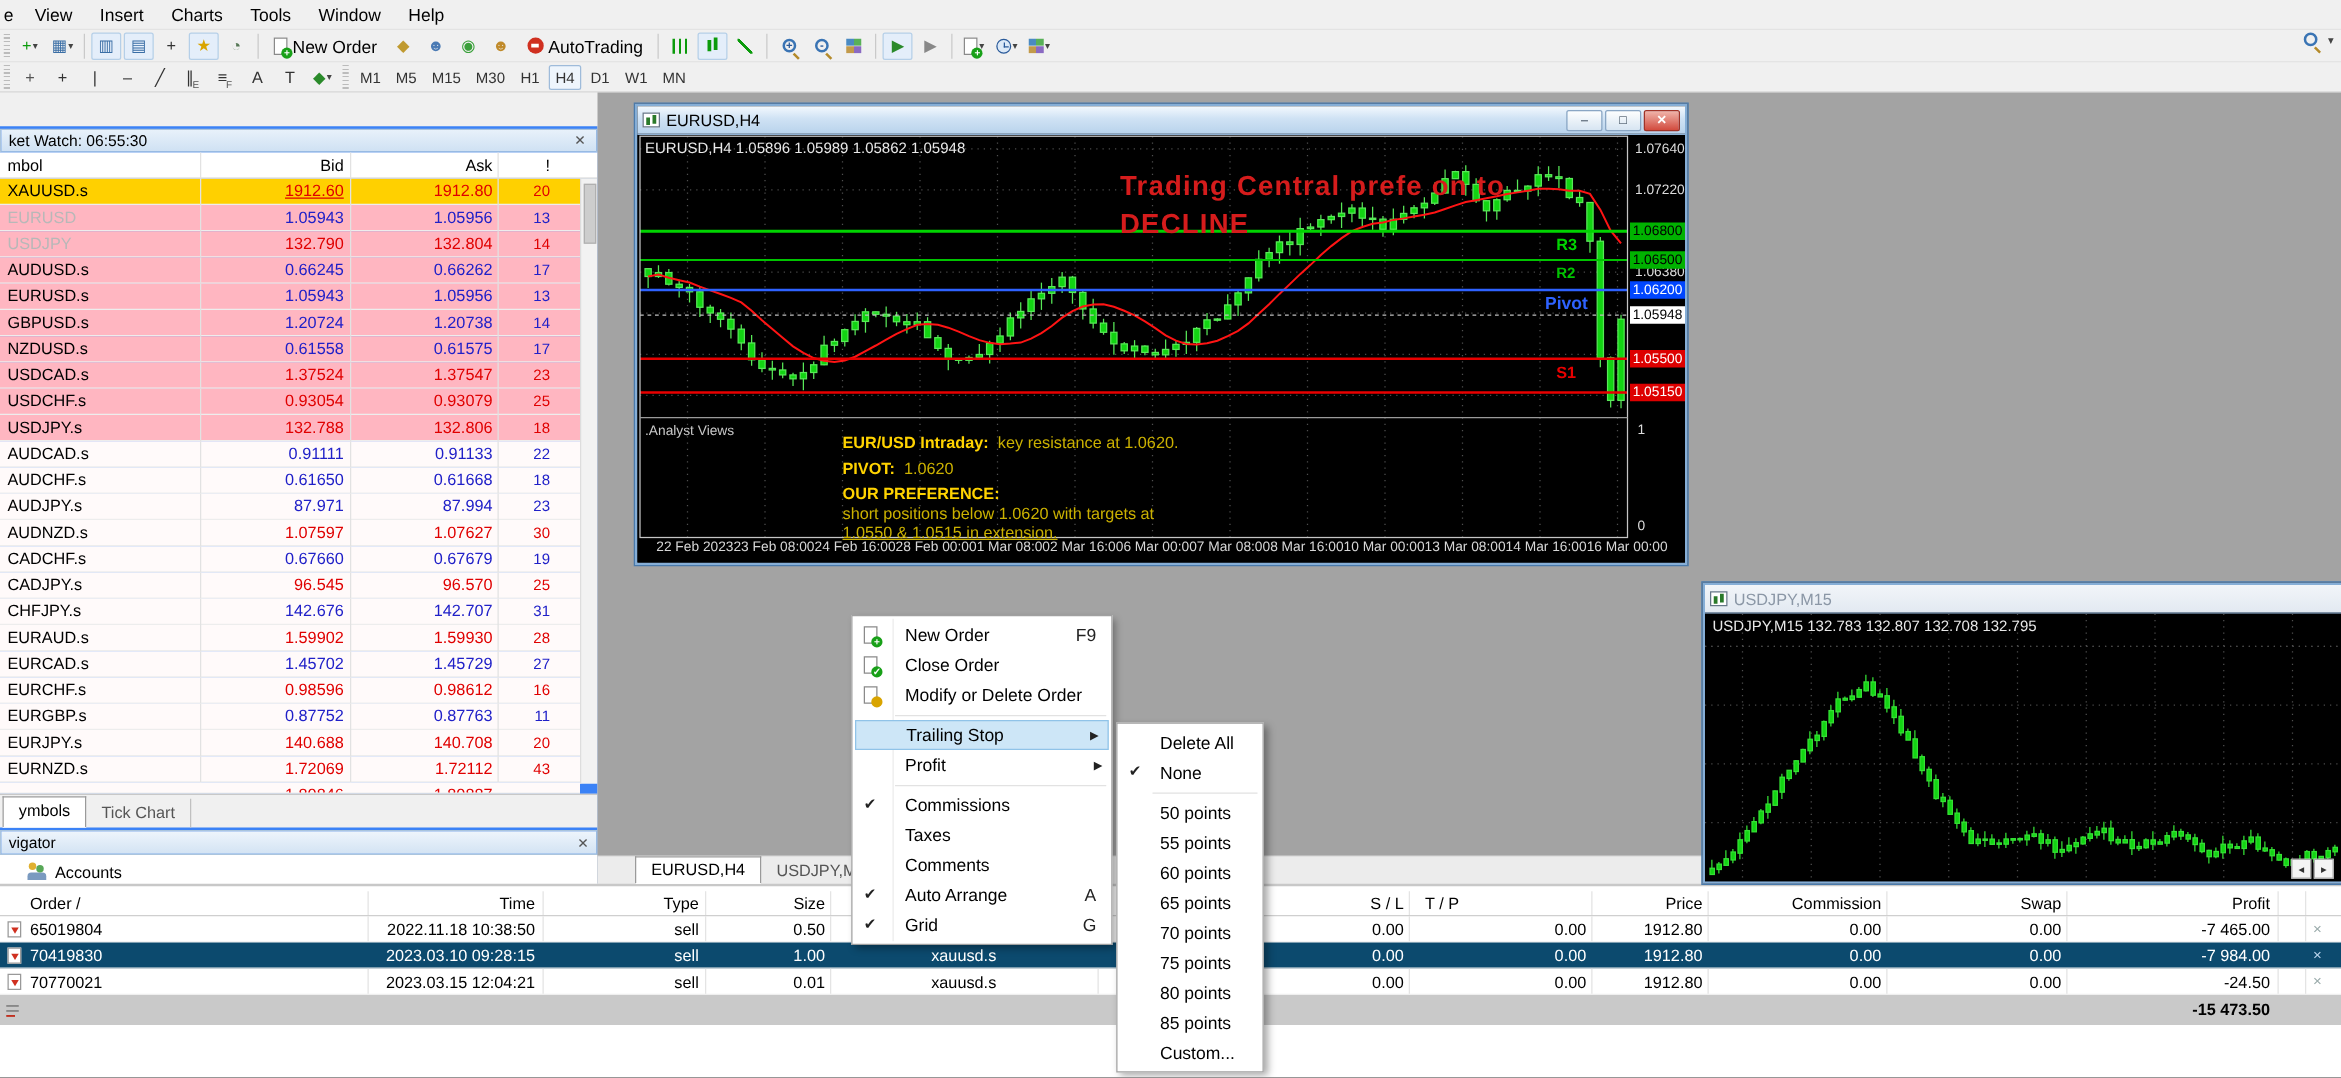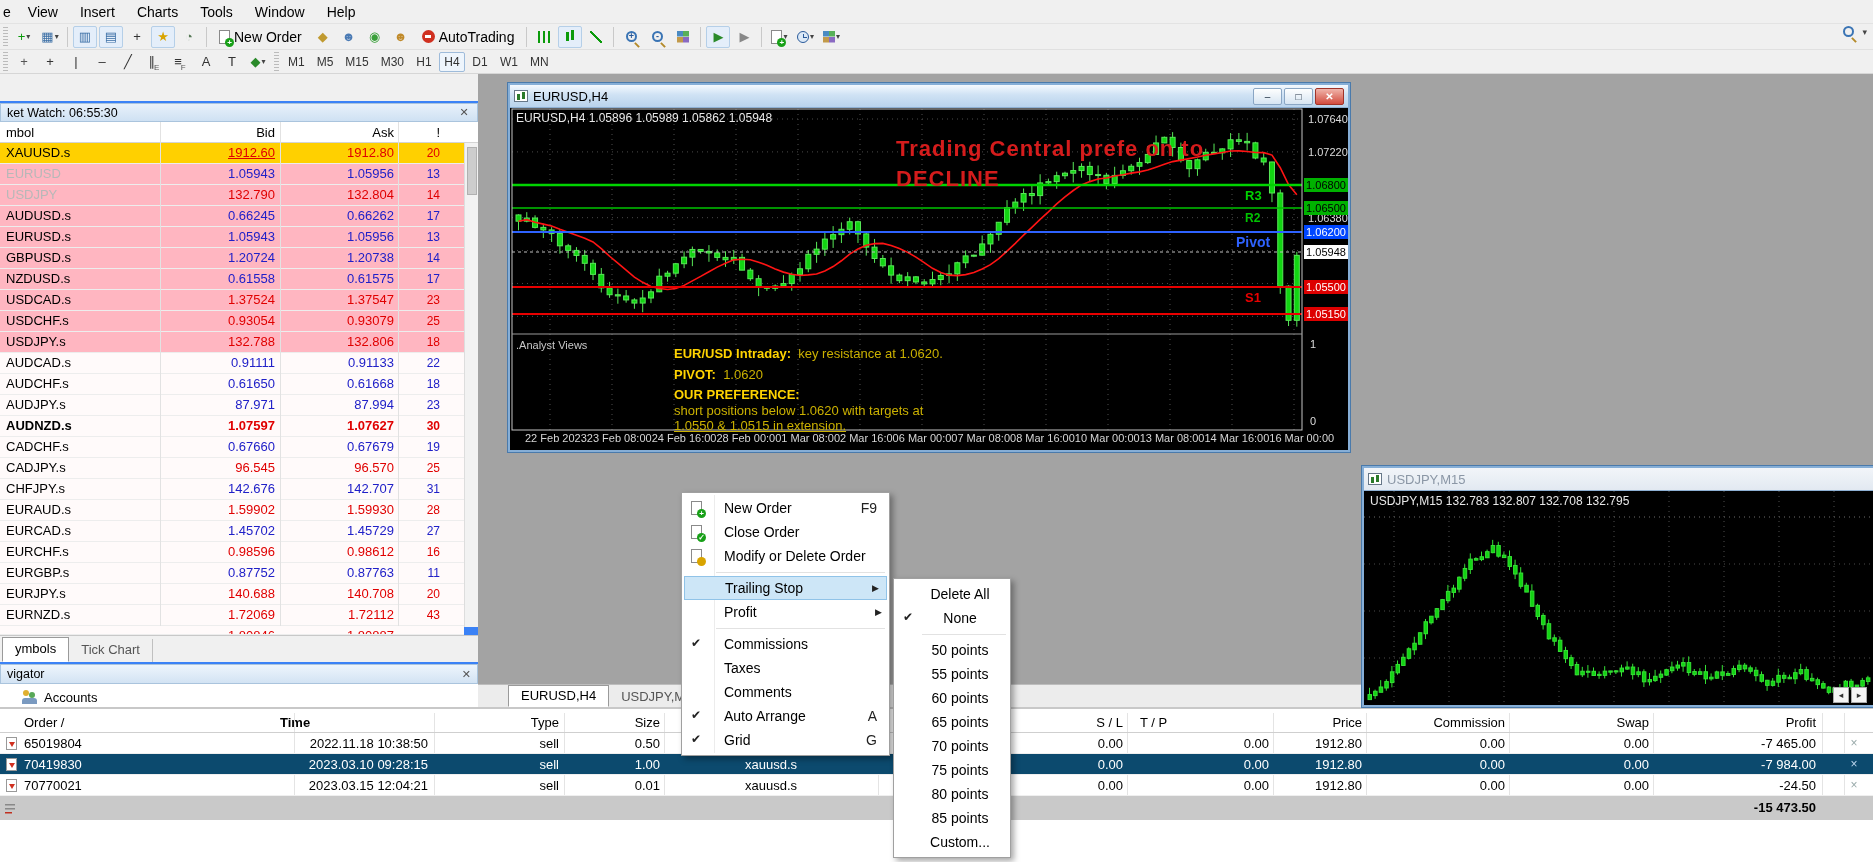--- a/index.html
+++ b/index.html
@@ -140,21 +140,21 @@
         z-index:50;padding:3px 0;}
   .menu .gutterline{position:absolute;left:32px;top:2px;bottom:2px;width:1px;background:#ececec;}
   .mrow{position:relative;height:24px;display:flex;align-items:center;font-size:14px;padding-left:42px;}
   .mrow .chk{position:absolute;left:9px;top:4px;font-size:12px;color:#222;}
   .mrow .mico{position:absolute;left:9px;top:5px;}
   .mrow .short{position:absolute;right:12px;color:#222;}
   .mrow .sub{position:absolute;right:7px;font-size:9px;color:#222;}
   .mrow.hl{background:#cde6f7;border:1px solid #90c3e8;margin:0 2px;padding-left:40px;}
   .msep{height:8px;position:relative;}
   .msep:after{content:"";position:absolute;left:34px;right:4px;top:4px;height:1px;background:#e2e2e2;}
-  #submenu .mrow{padding-left:16px;justify-content:center;}
+  #submenu .mrow{padding-left:34px;}
   #submenu .msep:after{left:28px;}
 </style>
 </head>
 <body>
 
 <div id="app">
 
   <div id="menubar">
       <span class="mitem">e</span>
       <span class="mitem">View</span>
@@ -438,21 +438,21 @@
         </div>
         <div class="mwrow" style="background: rgb(255, 250, 250);">
           <span class="cell" style="left: 6px; color: rgb(0, 0, 0);">AUDJPY.s</span>
           <span class="cell" style="left: 165px; width: 110px; text-align: right; color: rgb(32, 32, 200);">87.971</span>
           <span class="cell" style="left: 282px; width: 112px; text-align: right; color: rgb(32, 32, 200);">87.994</span>
           <span class="cell" style="left: 400px; width: 40px; text-align: right; font-size: 12px; color: rgb(32, 32, 200);">23</span>
           <span class="mw-sep" style="left: 160px;"></span>
           <span class="mw-sep" style="left: 280px;"></span>
           <span class="mw-sep" style="left: 398px;"></span>
         </div>
-        <div class="mwrow" style="background: rgb(255, 250, 250); font-weight: bold;">
+        <div class="mwrow" style="background: rgb(255, 250, 250);">
           <span class="cell" style="left: 6px; color: rgb(0, 0, 0);">AUDNZD.s</span>
           <span class="cell" style="left: 165px; width: 110px; text-align: right; color: rgb(224, 0, 0);">1.07597</span>
           <span class="cell" style="left: 282px; width: 112px; text-align: right; color: rgb(224, 0, 0);">1.07627</span>
           <span class="cell" style="left: 400px; width: 40px; text-align: right; font-size: 12px; color: rgb(224, 0, 0);">30</span>
           <span class="mw-sep" style="left: 160px;"></span>
           <span class="mw-sep" style="left: 280px;"></span>
           <span class="mw-sep" style="left: 398px;"></span>
         </div>
         <div class="mwrow" style="background: rgb(255, 250, 250);">
           <span class="cell" style="left: 6px; color: rgb(0, 0, 0);">CADCHF.s</span>
@@ -1061,21 +1061,21 @@
       </div>
     <div id="tab-scroll">
       <span class="scrbtn">◂</span>
       <span class="scrbtn">▸</span>
     </div>
   </div>
 
   <div id="terminal">
     <div id="t-header">
         <span class="t-cell" style="left: 24px; width: 120px; text-align: left;">Order  /</span>
-        <span class="t-cell" style="left: 280px; width: 148px; text-align: left; font-weight: bold;">Time</span>
+        <span class="t-cell" style="left: 280px; width: 148px; text-align: right;">Time</span>
         <span class="t-cell" style="left: 440px; width: 119px; text-align: right;">Type</span>
         <span class="t-cell" style="left: 570px; width: 90px; text-align: right;">Size</span>
         <span class="t-cell" style="left: 666px; width: 210px; text-align: center;">Symbol</span>
         <span class="t-cell" style="left: 1000px; width: 123px; text-align: right;">S / L</span>
         <span class="t-cell" style="left: 1140px; width: 129px; ">T / P</span>
         <span class="t-cell" style="left: 1240px; width: 122px; text-align: right;">Price</span>
         <span class="t-cell" style="left: 1380px; width: 125px; text-align: right;">Commission</span>
         <span class="t-cell" style="left: 1520px; width: 129px; text-align: right;">Swap</span>
         <span class="t-cell" style="left: 1660px; width: 156px; text-align: right;">Profit</span>
         <span class="tvl" style="left: 294px;"></span>

